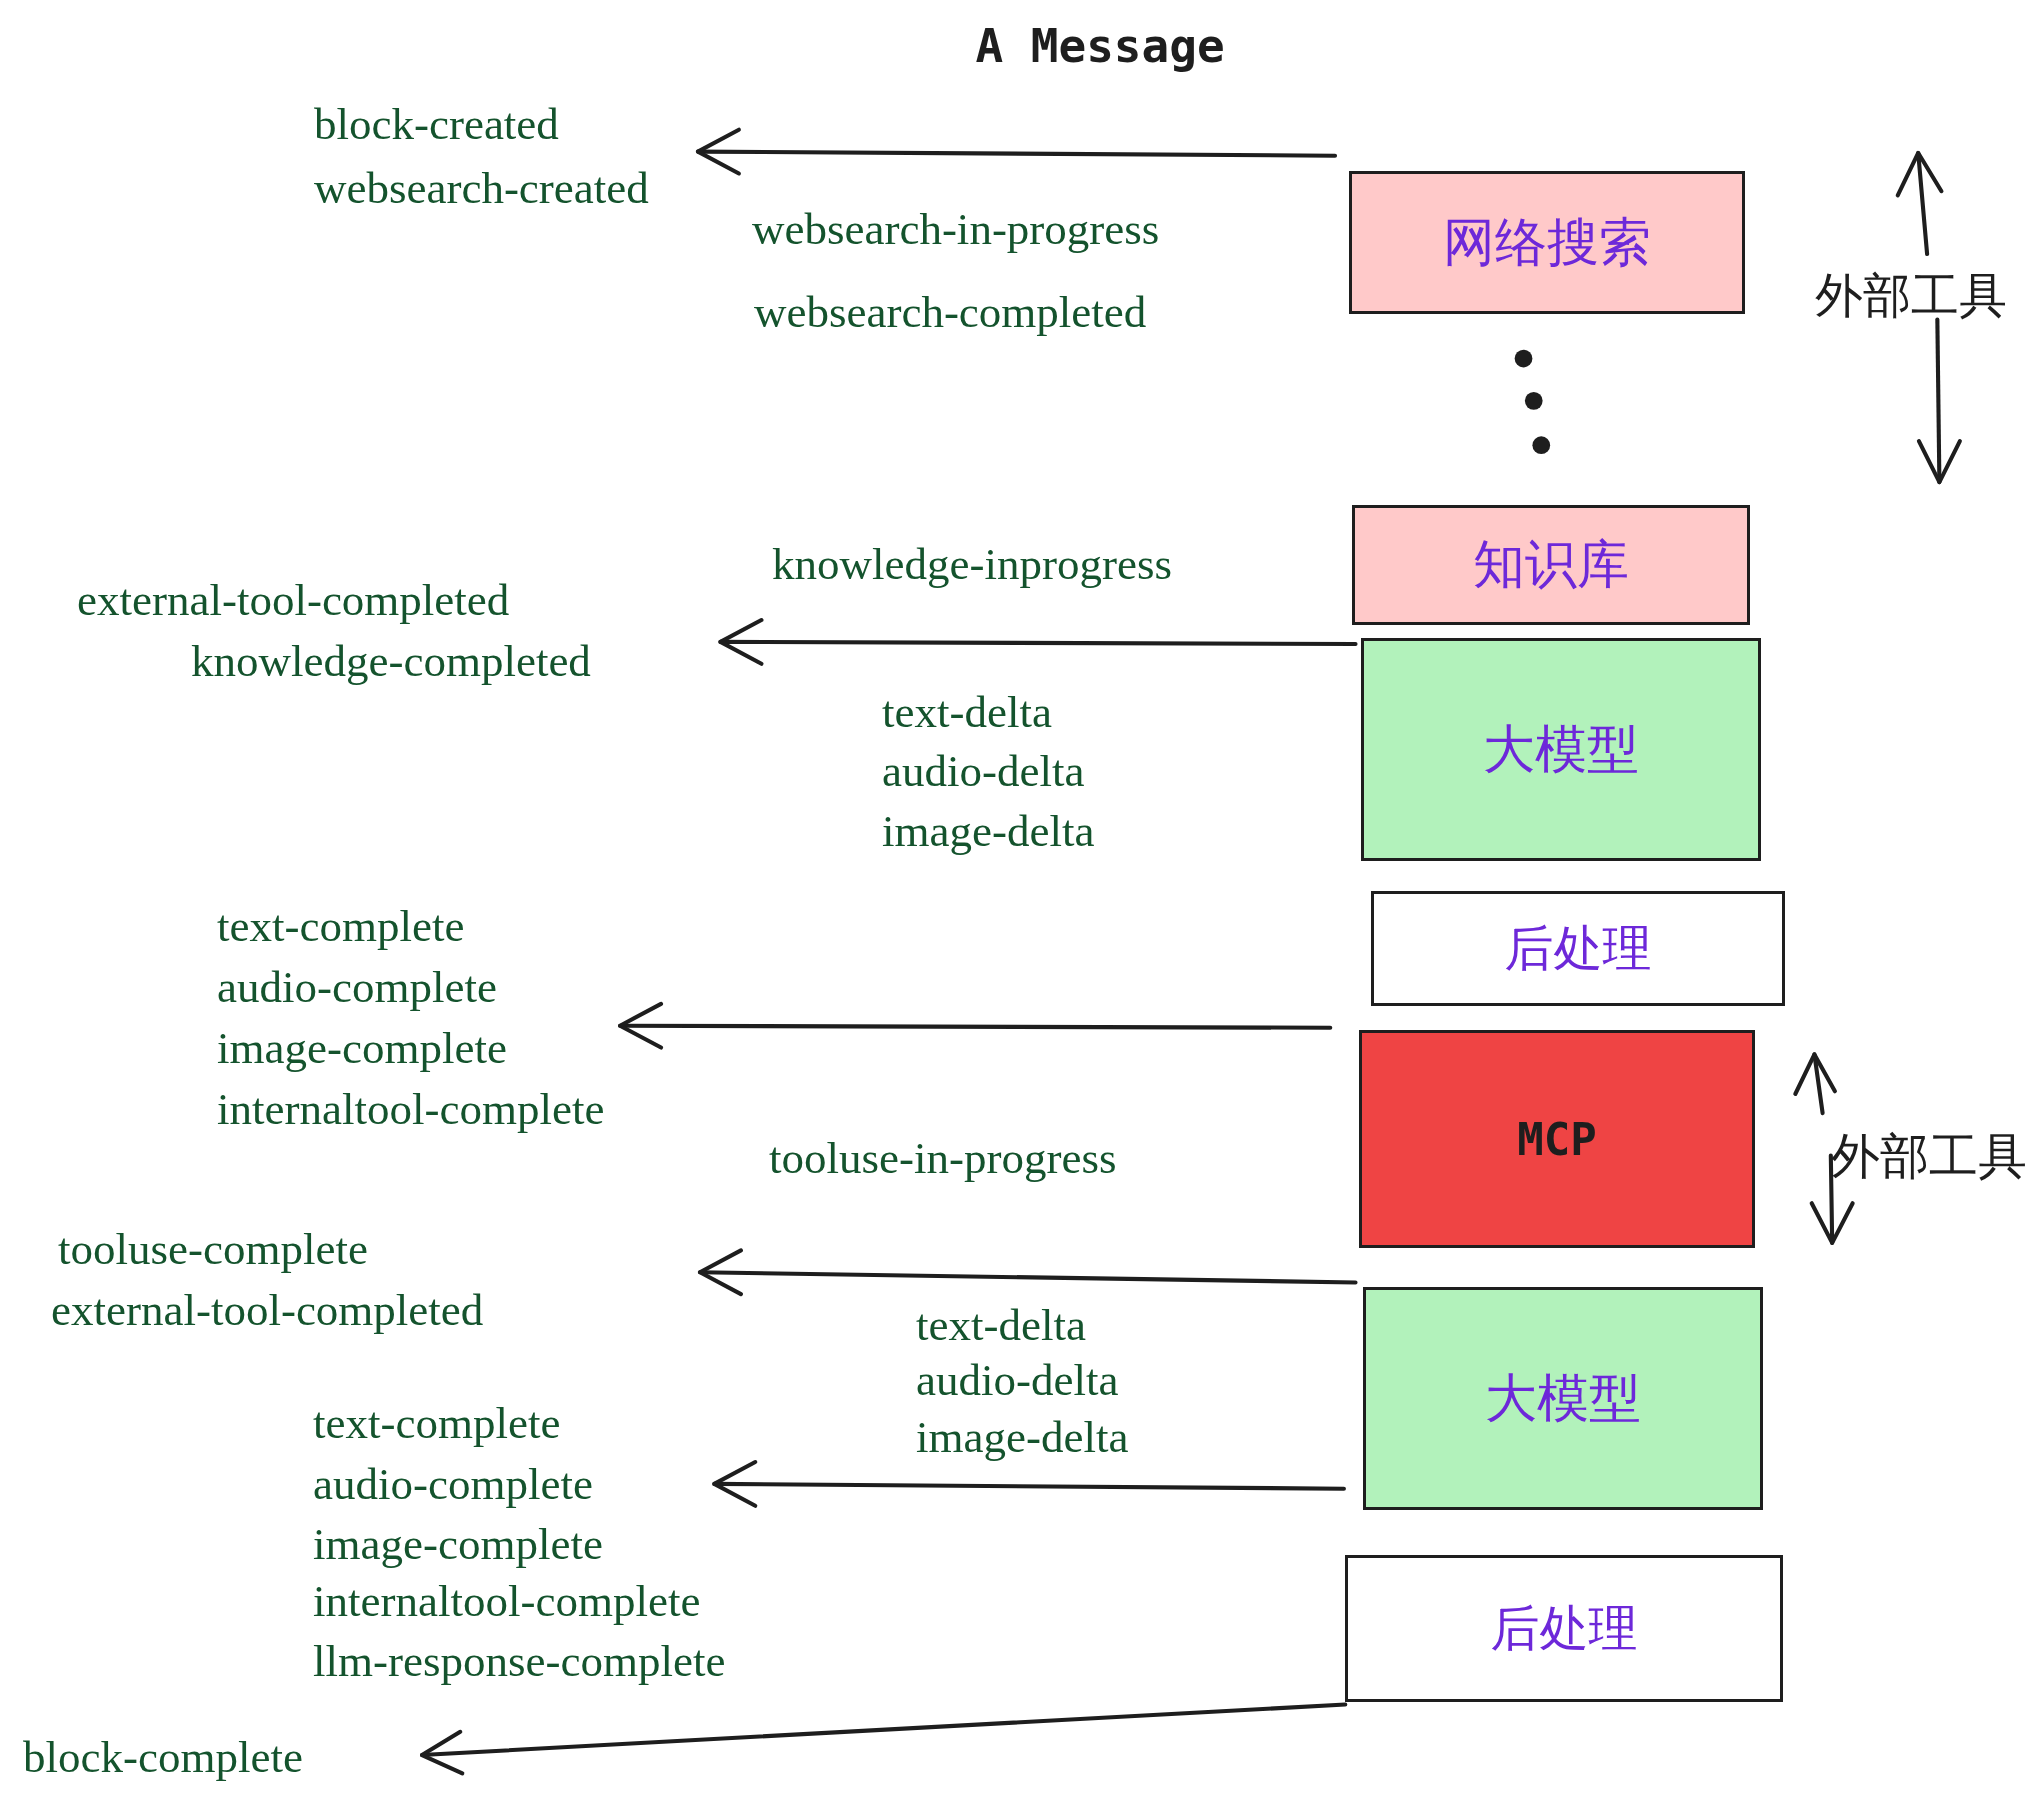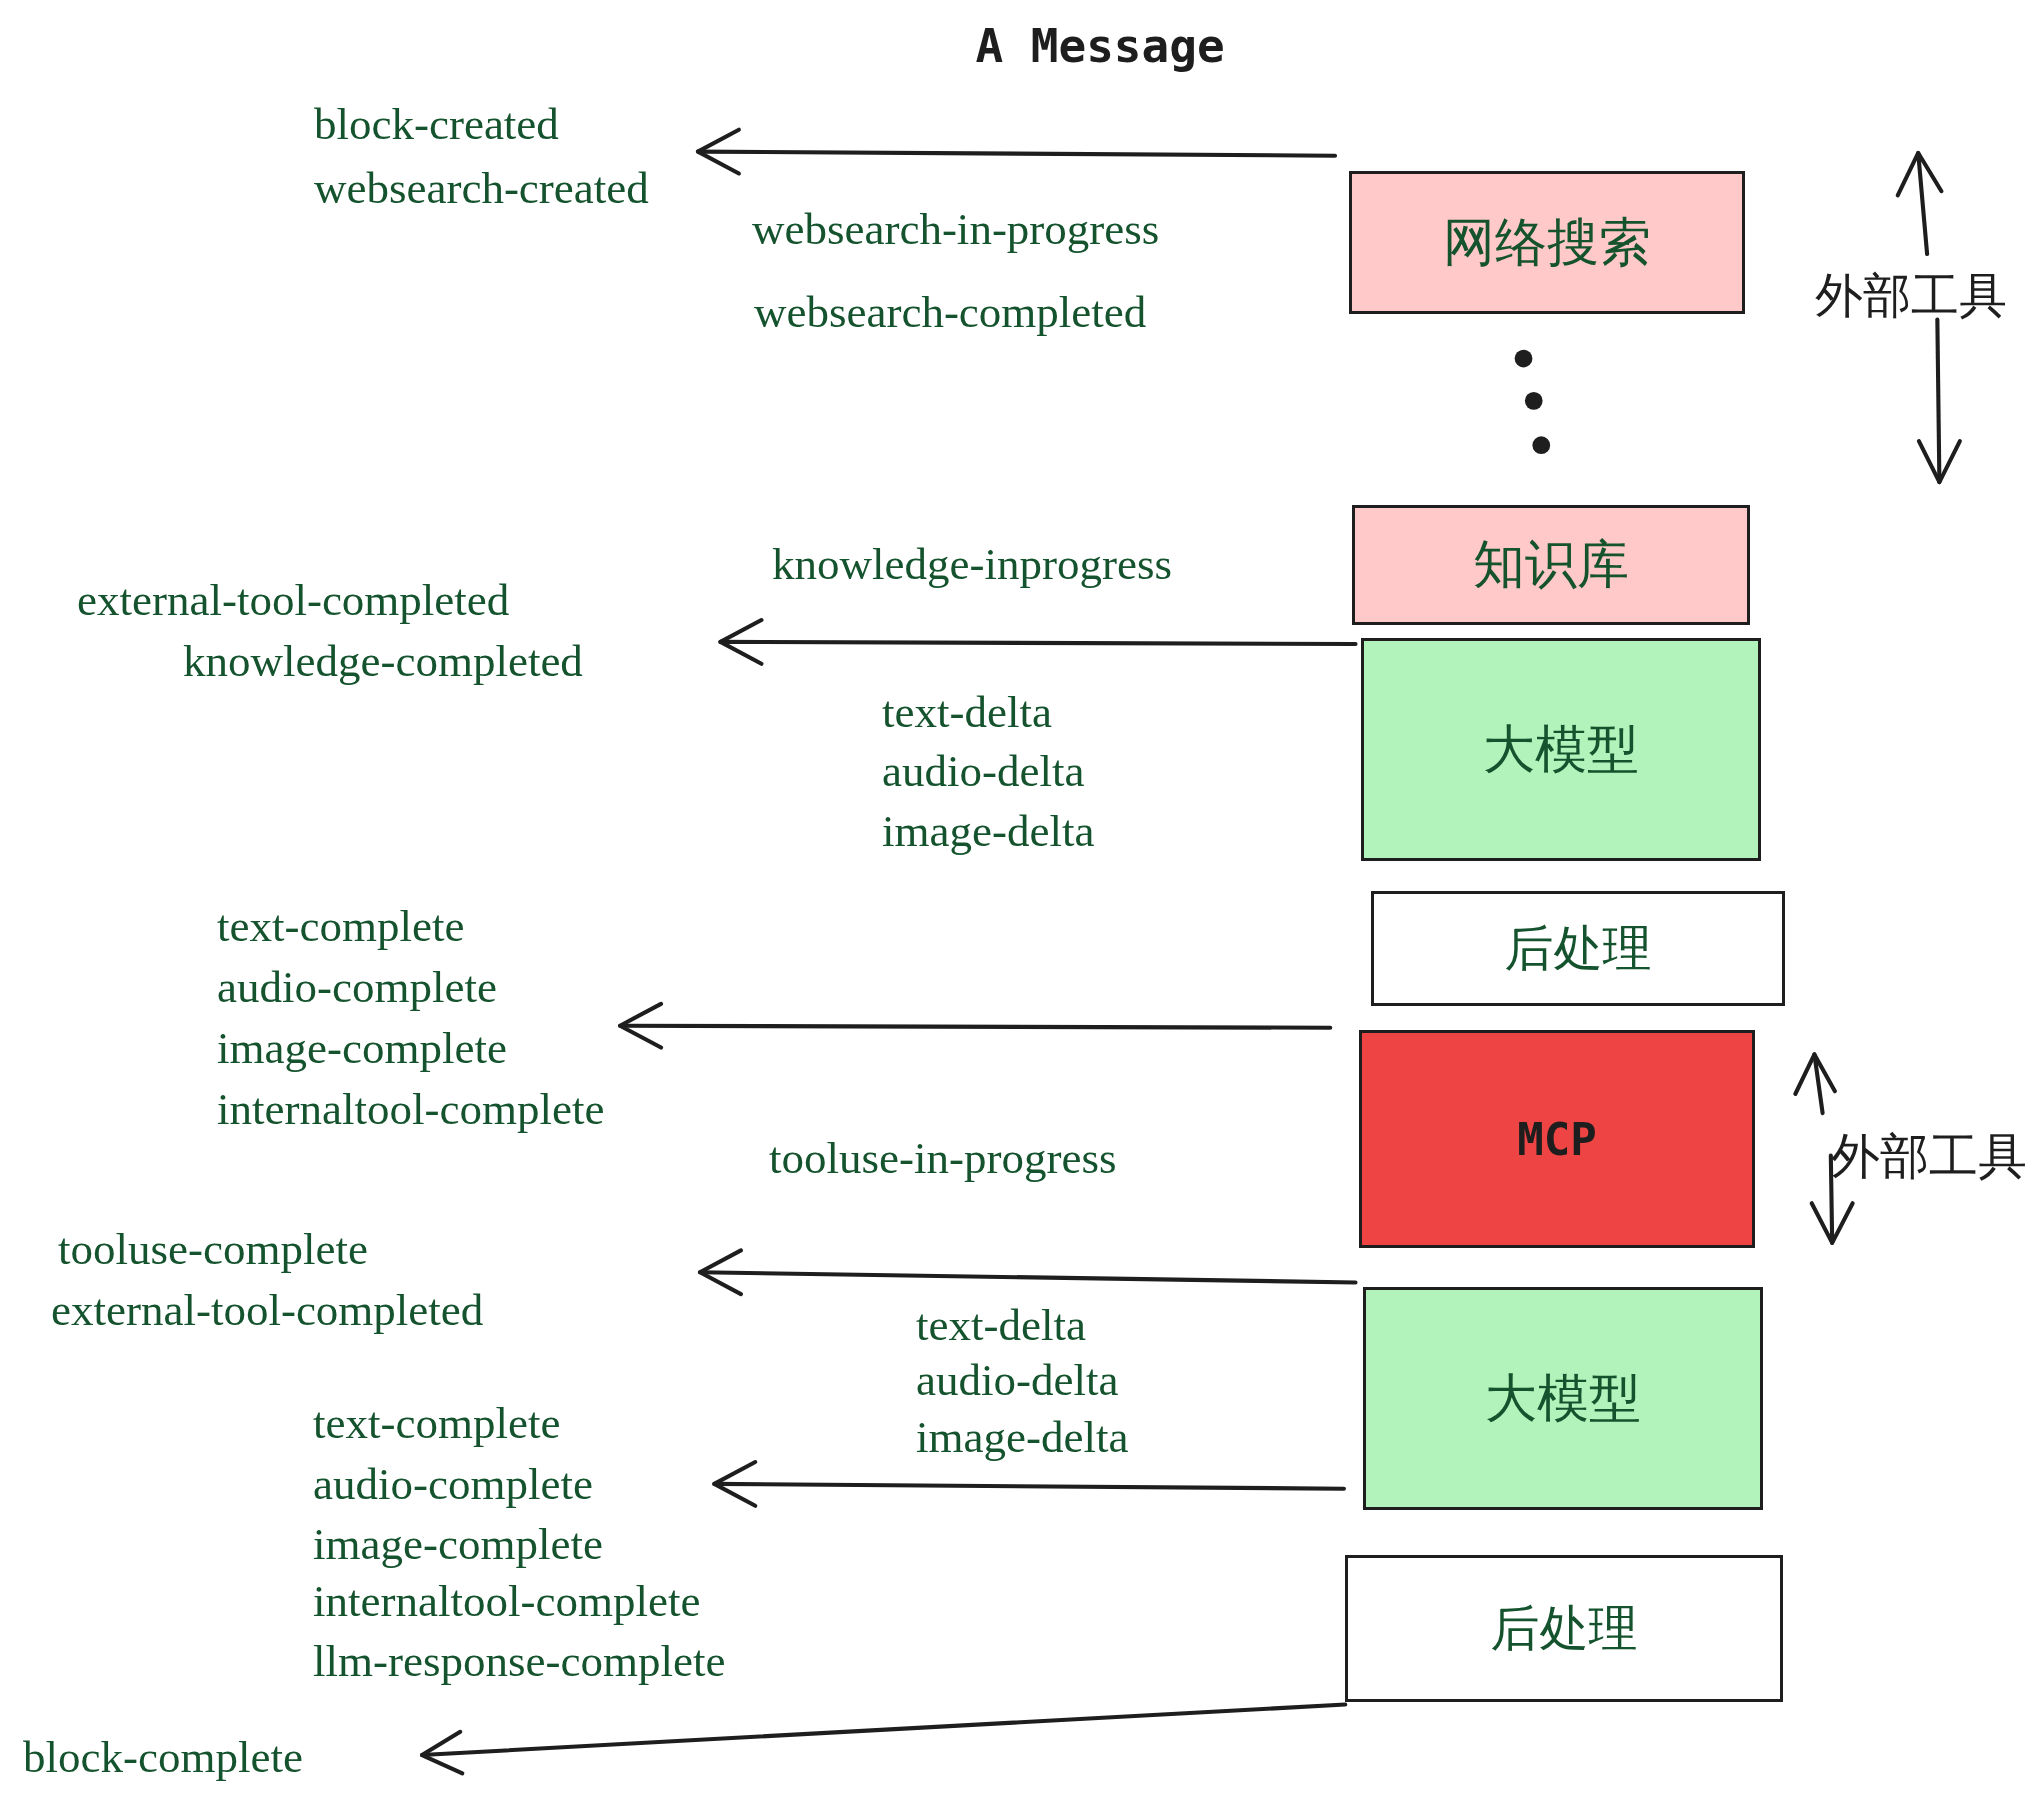--- a/index.html
+++ b/index.html
@@ -38,21 +38,21 @@
     position: absolute;
     border: 3.4px solid #1e1e1e;
     display: flex;
     align-items: center;
     justify-content: center;
     box-sizing: border-box;
   }
   .box .cjk {
     font-family: Liberation Mono, monospace;
     font-size: 52px;
-    color: #14532d;
+    color: #6d28d9;
     white-space: nowrap;
   }
   .box .mono-label {
     font-family: "DejaVu Sans Mono", monospace;
     font-size: 44px;
     font-weight: bold;
     color: #1e1e1e;
     white-space: nowrap;
   }
   .side-note {
@@ -157,21 +157,21 @@
 
   <div class="side-note" style="left:1815px; top:264px;">外部工具</div>
   <div class="side-note" style="left:1831px; top:1124px; font-size:49px;">外部工具</div>
 
   <div class="ev" style="left:314px; top:102px;">block-created</div>
   <div class="ev" style="left:314px; top:166px;">websearch-created</div>
   <div class="ev" style="left:752px; top:207px;">websearch-in-progress</div>
   <div class="ev" style="left:754px; top:290px;">websearch-completed</div>
   <div class="ev" style="left:772px; top:542px;">knowledge-inprogress</div>
   <div class="ev" style="left:77px; top:578px;">external-tool-completed</div>
-  <div class="ev" style="left:183px; top:639px;">knowledge-completed</div>
+  <div class="ev" style="left:191px; top:639px;">knowledge-completed</div>
 
   <div class="ev" style="left:882px; top:690px;">text-delta</div>
   <div class="ev" style="left:882px; top:749px;">audio-delta</div>
   <div class="ev" style="left:882px; top:809px;">image-delta</div>
 
   <div class="ev" style="left:217px; top:904px;">text-complete</div>
   <div class="ev" style="left:217px; top:965px;">audio-complete</div>
   <div class="ev" style="left:217px; top:1026px;">image-complete</div>
   <div class="ev" style="left:217px; top:1087px;">internaltool-complete</div>
 

